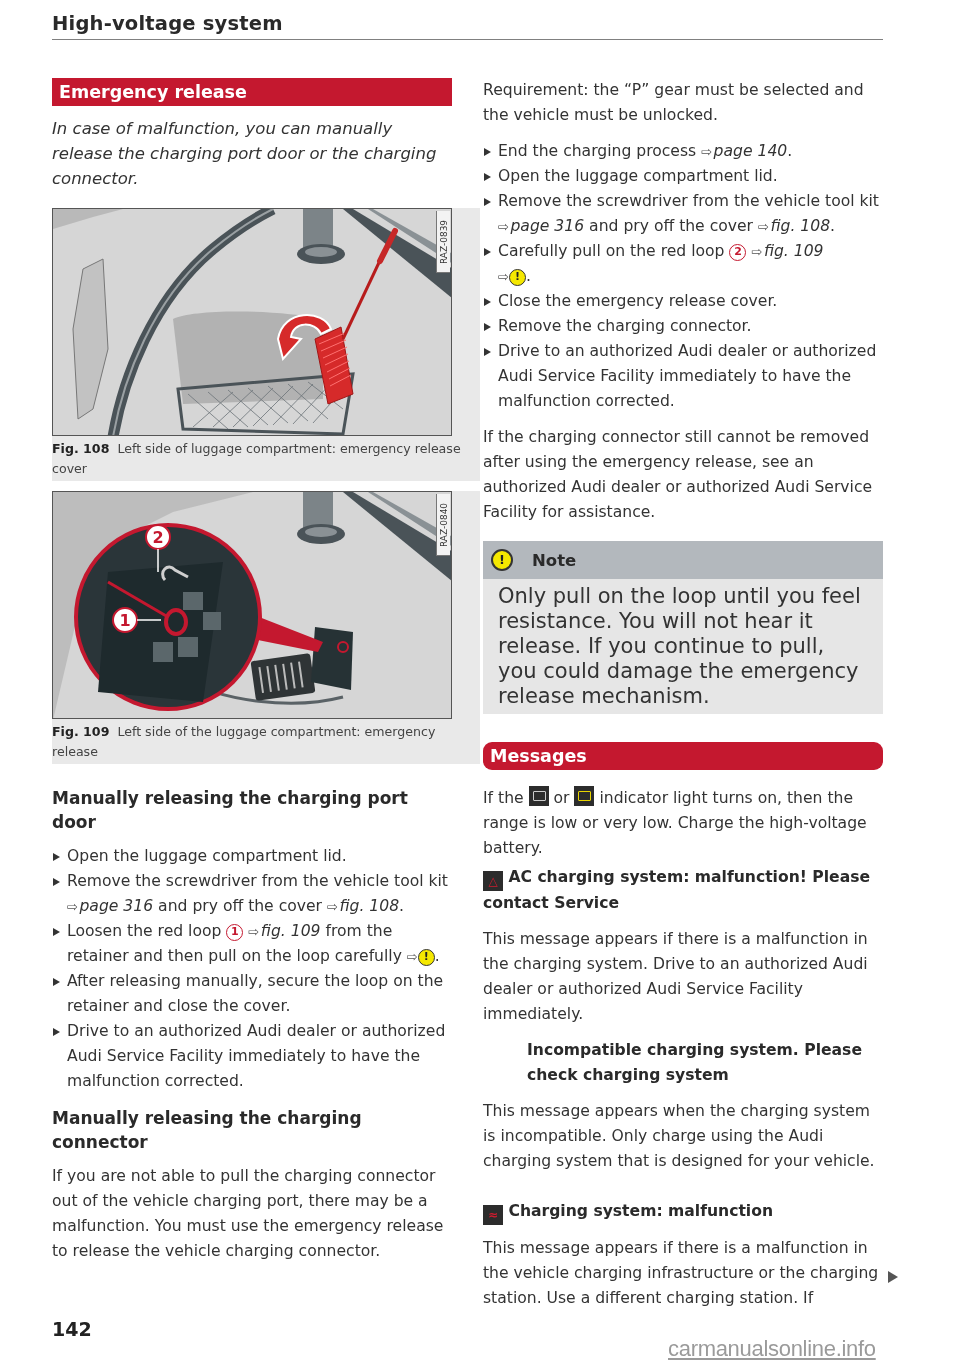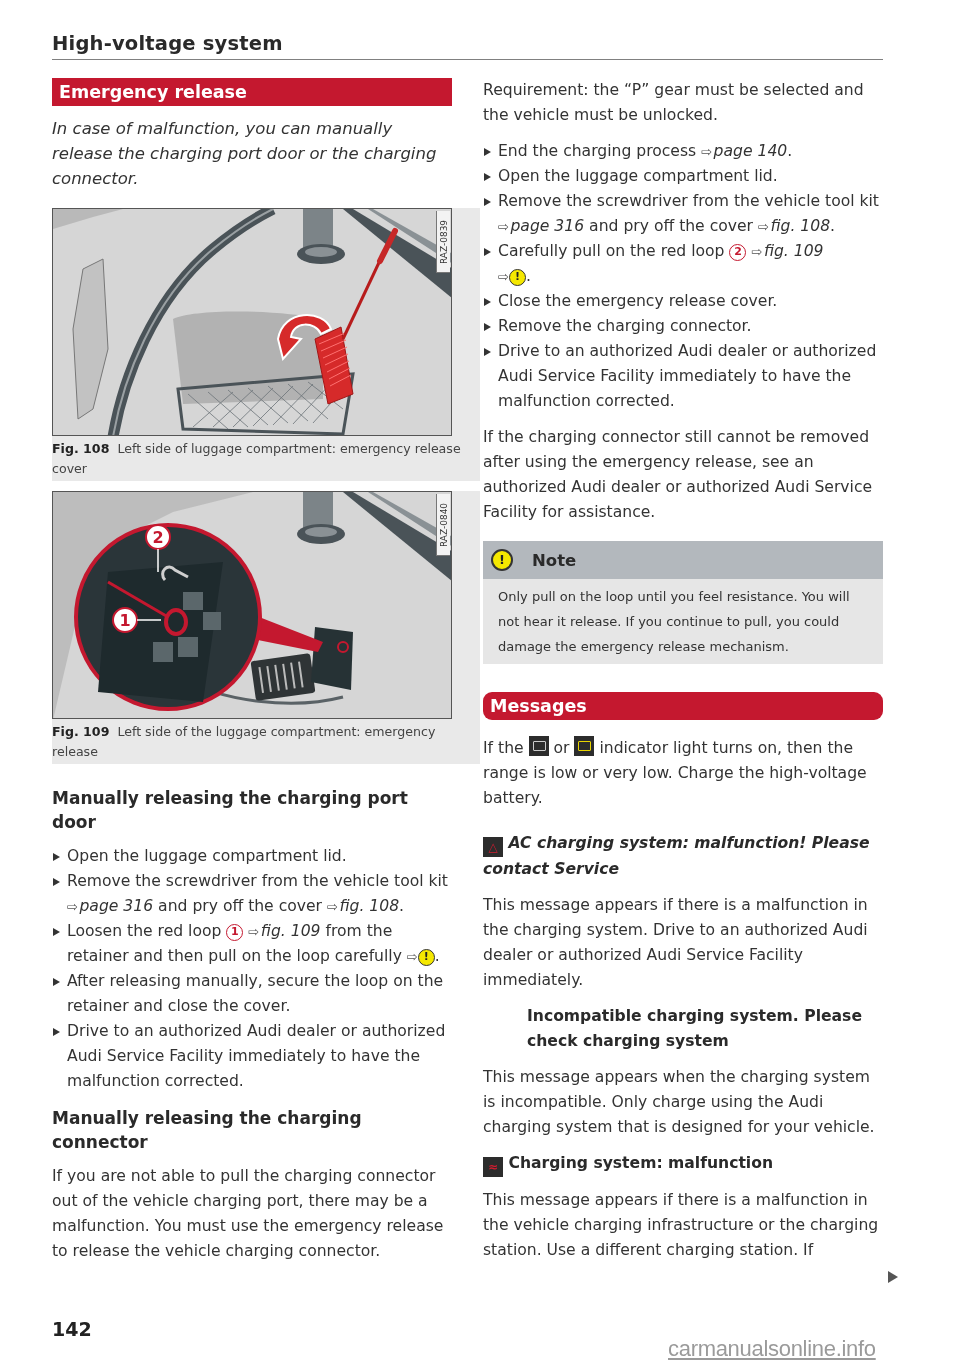--- a/index.html
+++ b/index.html
@@ -1,19 +1,19 @@
 <!DOCTYPE html>
 <html><head>
 <meta charset="utf-8">
 <style>
   * { box-sizing: border-box; margin: 0; padding: 0; }
   html, body { width: 960px; height: 1363px; background: #ffffff; overflow: hidden; }
   body { position: relative; font-family: "DejaVu Sans", "Liberation Sans", sans-serif; color: #333333; }
 
-  .page-header { position: absolute; left: 52px; top: 32px; width: 831px; height: 28px; border-bottom: 1.5px solid #808080; }
+  .page-header { position: absolute; left: 52px; top: 12px; width: 831px; height: 28px; border-bottom: 1.5px solid #808080; }
   .page-header-title { font-size: 19.5px; font-weight: bold; color: #2a2a2a; letter-spacing: 0.2px; line-height: 24px; }
 
   .col-left { position: absolute; left: 52px; top: 78px; width: 400px; }
   .col-right { position: absolute; left: 483px; top: 78px; width: 400px; }
 
   .red-bar { background: #c4182f; color: #ffffff; font-weight: bold; font-size: 17.5px; height: 28px; line-height: 28px; padding-left: 7px; }
 
   .intro-italic { font-style: italic; font-size: 16.5px; line-height: 25px; color: #333; margin-top: 10px; }
 
   p.body { font-size: 15.6px; line-height: 25px; color: #333; }
@@ -35,21 +35,21 @@
   .fig-caption { font-size: 12.6px; line-height: 20px; color: #444; padding: 3px 6px 2px 0; }
   .fig-caption b { color: #222; }
   .fig-code { position: absolute; right: 1px; top: 2px; width: 14px; height: 62px; background: #f3f3f3; border-left: 1px solid #777; border-bottom: 1px solid #777; }
   .fig-code span { position: absolute; left: 50%; top: 50%; transform: translate(-50%,-50%) rotate(-90deg); font-size: 9px; color: #333; white-space: nowrap; }
 
   
   .note-box { width: 400px; background: #e6e6e6; margin-top: 16px; }
   .note-head { background: #b3b8bd; height: 38px; display: flex; align-items: center; padding-left: 8px; }
   .note-icon { width: 22px; height: 22px; border-radius: 50%; border: 2px solid #333; background: #f5e800; text-align: center; font-weight: bold; font-size: 13px; line-height: 18px; color: #222; }
   .note-title { font-size: 16.5px; font-weight: bold; color: #2a2a2a; margin-left: 19px; }
-  .note-body { padding: 5px 14px 5px 15px; font-size: 13px; line-height: 25px; color: #333; }
+  .note-body { padding: 5px 14px 5px 15px; font-size: 21px; line-height: 25px; color: #333; }
 
   .applies { font-size: 12.8px; color: #666; line-height: 18px; margin-top: 3px; }
 
   .ind-icon { display: inline-block; width: 20px; height: 20px; background: #2c2c2c; vertical-align: -3px; position: relative; }
   .ind-icon.bat::after { content: ""; position: absolute; left: 4px; top: 5px; width: 11px; height: 8px; border: 1.5px solid #ccc; border-radius: 1px; }
   .ind-icon.bat.yellow::after { border-color: #e8d400; }
   .ind-icon.red-sym { color: #d01c2f; font-size: 12px; text-align: center; line-height: 20px; }
 
   .page-number { position: absolute; left: 52px; top: 1318px; font-size: 19px; font-weight: bold; color: #222; }
   .continue-arrow { position: absolute; left: 888px; top: 1271px; width: 0; height: 0; border-top: 6px solid transparent; border-bottom: 6px solid transparent; border-left: 10px solid #555; }
@@ -178,25 +178,25 @@
       <div class="note-icon">!</div>
       <div class="note-title">Note</div>
     </div>
     <div class="note-body">Only pull on the loop until you feel resistance. You will not hear it release. If you continue to pull, you could damage the emergency release mechanism.</div>
   </div>
 
   <div class="red-bar" style="margin-top:28px;border-radius:9px;">Messages</div>
 
   <p class="body" style="margin-top:16px;"><span>If the </span><span class="ind-icon bat"></span><span> or </span><span class="ind-icon bat yellow"></span><span> indicator light turns on, then the range is low or very low. Charge the high-voltage battery.</span></p>
 
-  <div class="msg-head" style="margin-top:20px;font-style:italic;"><span class="ind-icon red-sym">△</span> <span>AC charging system: malfunction! Please contact Service</span></div>
+  <div class="msg-head" style="margin-top:4px;"><span class="ind-icon red-sym">△</span> <span>AC charging system: malfunction! Please contact Service</span></div>
   <p class="body" style="margin-top:11px;">This message appears if there is a malfunction in the charging system. Drive to an authorized Audi dealer or authorized Audi Service Facility immediately.</p>
 
   <div class="msg-head" style="margin-top:11px;margin-left:44px;">Incompatible charging system. Please check charging system</div>
   <p class="body" style="margin-top:11px;">This message appears when the charging system is incompatible. Only charge using the Audi charging system that is designed for your vehicle.</p>
 
-  <div class="msg-head" style="margin-top:11px;"><span class="ind-icon red-sym">≈</span> <span>Charging system: malfunction</span></div>
+  <div class="msg-head" style="margin-top:25px;"><span class="ind-icon red-sym">≈</span> <span>Charging system: malfunction</span></div>
   <p class="body" style="margin-top:11px;">This message appears if there is a malfunction in the vehicle charging infrastructure or the charging station. Use a different charging station. If</p>
 </div>
 
 <div class="continue-arrow"></div>
 <div class="page-number">142</div>
 <div class="watermark">carmanualsonline.info</div>
 
 </body></html>

